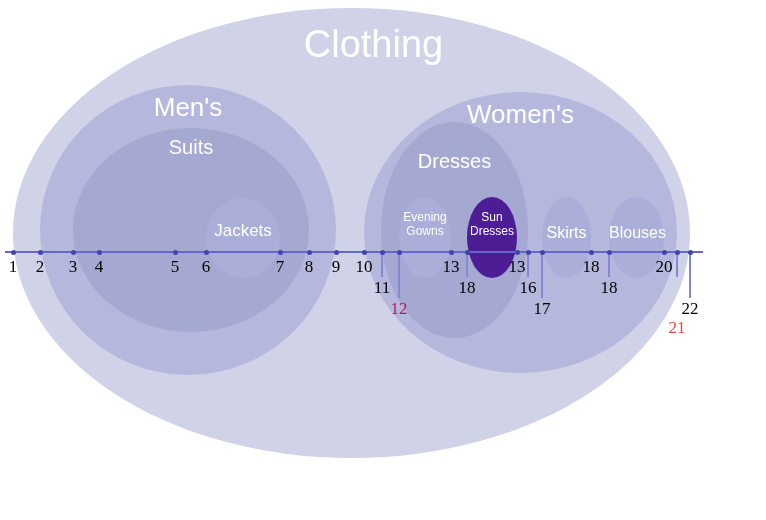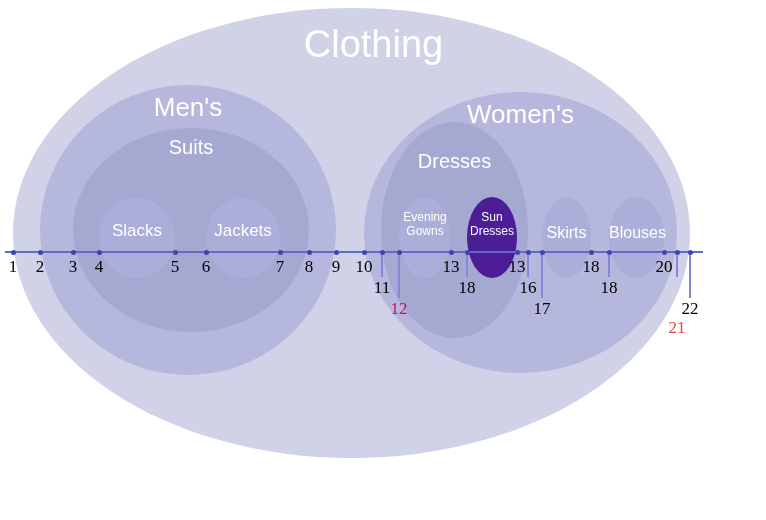--- a/index.html
+++ b/index.html
@@ -46,23 +46,20 @@
   </div>
 
   <div class="ellipse" style="left: 73px; top: 128px; width: 236px; height: 204px; background: rgb(165, 168, 209);">
     <div class="set-label lbl-inner1">Suits</div>
   </div>
 
   <div class="ellipse" style="left: 381px; top: 122px; width: 147px; height: 216px; background: rgb(165, 168, 209);">
     <div class="set-label lbl-inner2">Dresses</div>
   </div>
 
-  <div class="ellipse" style="left: 99px; top: 198px; width: 76px; height: 80px; background: rgb(171, 174, 216);">
-    <div class="set-label lbl-leaf">Slacks</div>
-  </div>
 
   <div class="ellipse" style="left: 399px; top: 197px; width: 52px; height: 81px; background: rgb(171, 174, 216);">
     <div class="set-label lbl-leaf-2line">
       <span style="display:block;">Evening</span>
       <span style="display:block;">Gowns</span>
     </div>
   </div>
 
   <div class="ellipse" style="left: 206px; top: 198px; width: 74px; height: 80px; background: rgb(171, 174, 216);">
     <div class="set-label lbl-leaf">Jackets</div>

